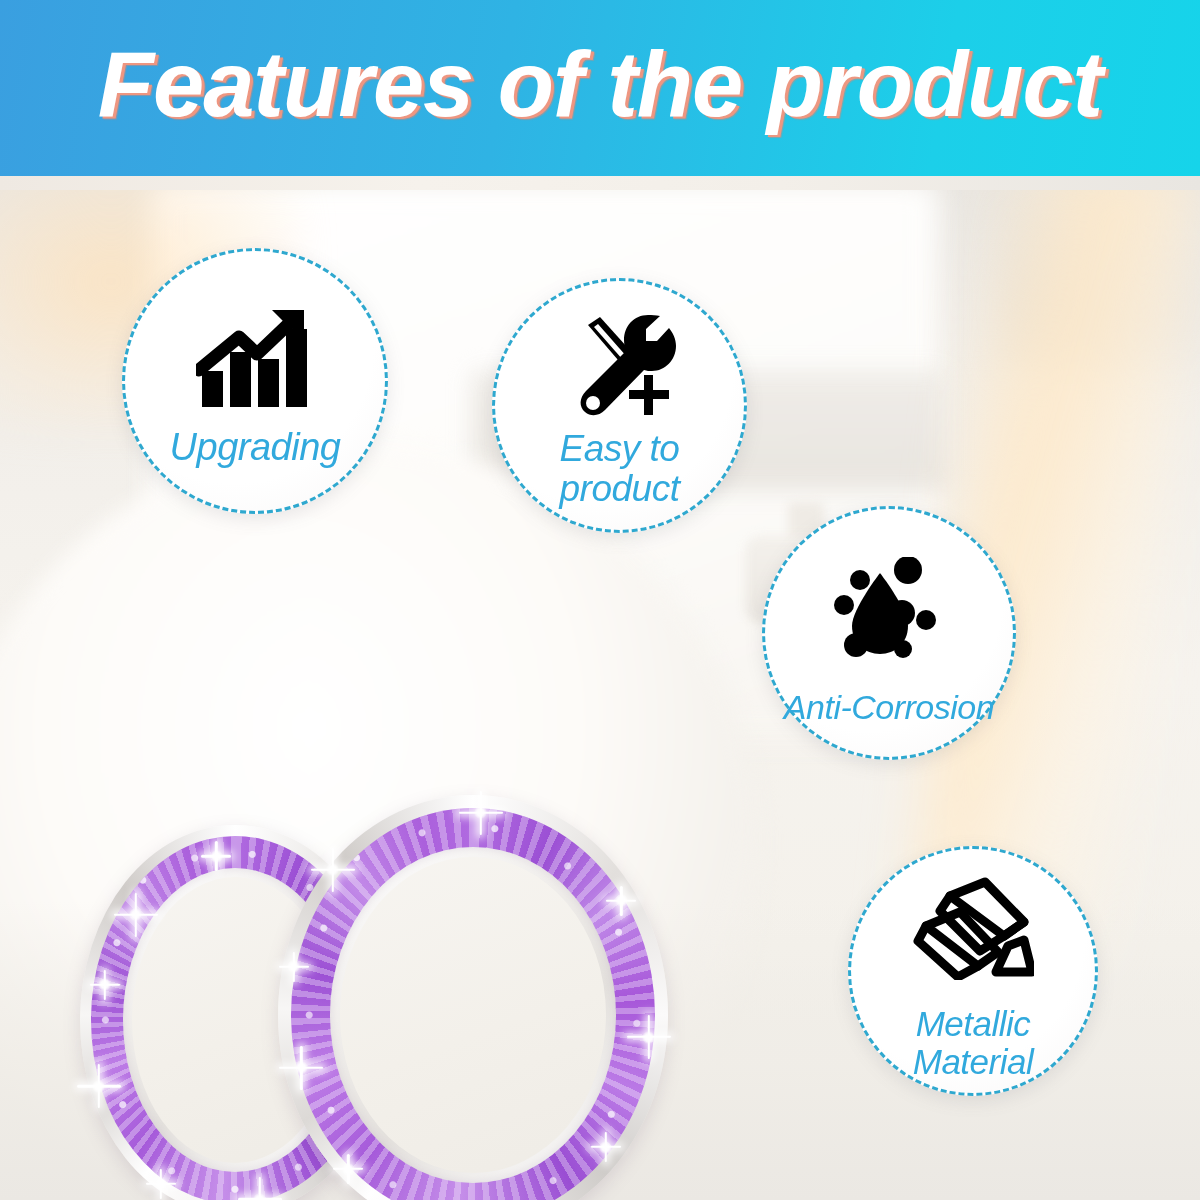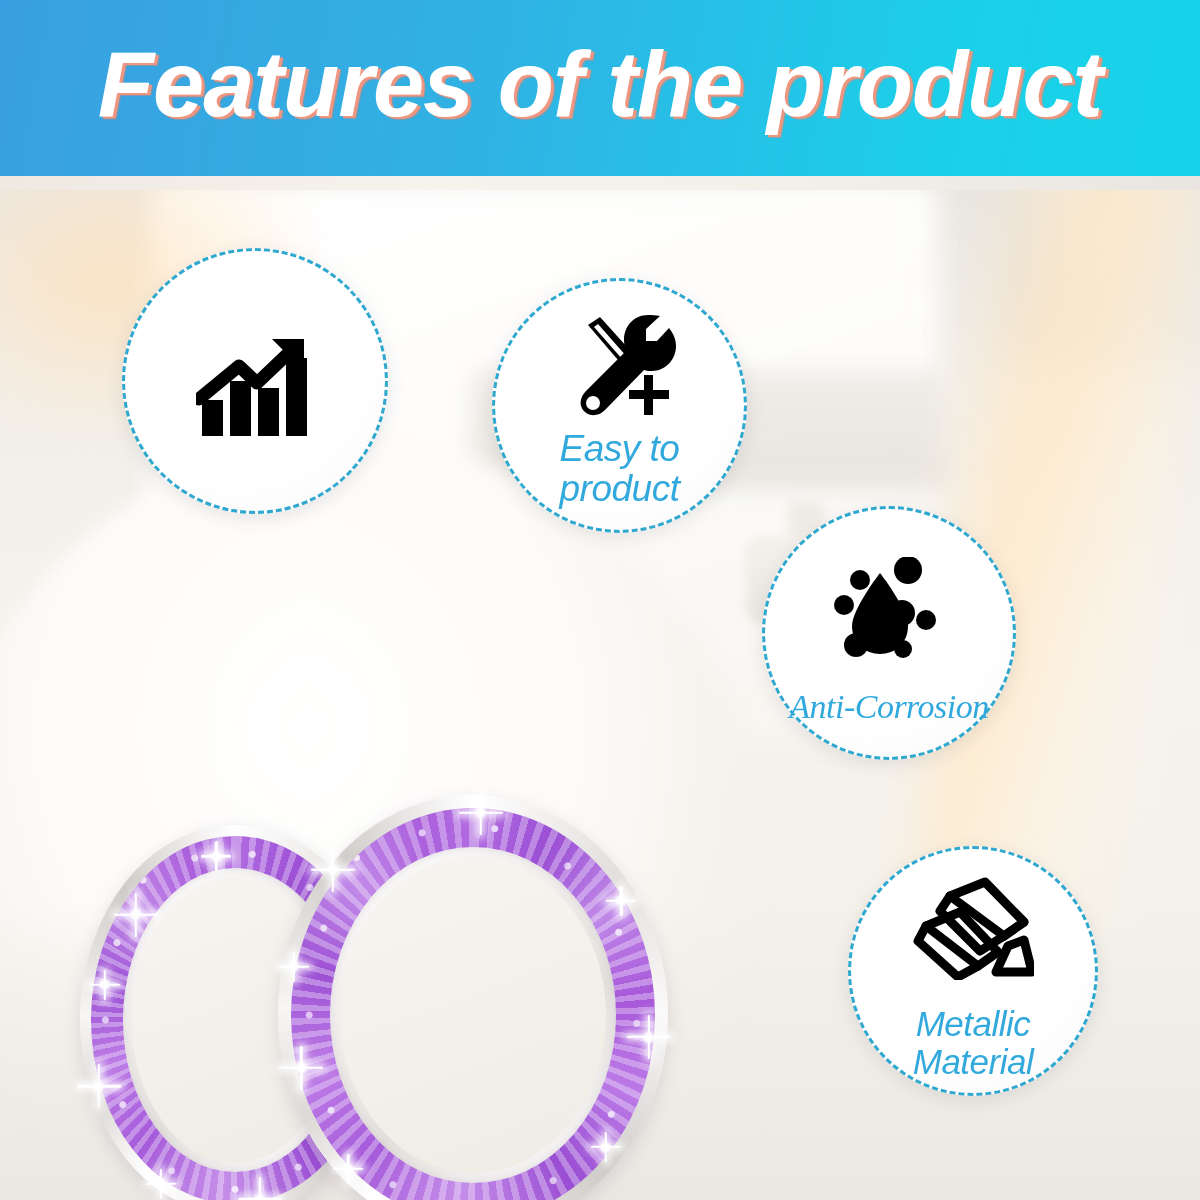--- a/index.html
+++ b/index.html
@@ -318,21 +318,21 @@
   #badge-easy-install {
     left: 492px; top: 278px; width: 255px; height: 255px;
   }
   #badge-easy-install .badge-icon { margin-top: 10px; }
   #badge-easy-install .badge-label { font-size: 37px; margin-top: 12px; }
 
   #badge-anti-corrosion {
     left: 762px; top: 506px; width: 254px; height: 254px;
   }
   #badge-anti-corrosion .badge-icon { margin-top: 16px; }
-  #badge-anti-corrosion .badge-label { font-size: 34px; margin-top: 28px; white-space: nowrap; font-family: Liberation Serif, serif; }
+  #badge-anti-corrosion .badge-label { font-size: 34px; margin-top: 28px; white-space: nowrap; }
 
   #badge-metallic {
     left: 848px; top: 846px; width: 250px; height: 250px; gap: 13px;
   }
   #badge-metallic .badge-icon { margin-top: 12px; }
   #badge-metallic .badge-label { font-size: 35px; margin-top: 12px; }
 </style>
 </head>
 <body>
 
@@ -422,20 +422,21 @@
     <div class="badge-icon">
       <svg width="118" height="104" viewBox="0 0 118 104" aria-hidden="true">
         <rect x="6" y="64" width="21" height="36" fill="#000"></rect>
         <rect x="34" y="45" width="21" height="55" fill="#000"></rect>
         <rect x="62" y="52" width="21" height="48" fill="#000"></rect>
         <rect x="90" y="22" width="21" height="78" fill="#000"></rect>
         <path d="M3 63 L43 30 L61 47 L100 10" stroke="#000" stroke-width="13" fill="none" stroke-linecap="round" stroke-linejoin="round"></path>
         <path d="M76 3 L108 3 L108 35 L97 24 L97 14 L87 14 Z" fill="#000"></path>
       </svg>
     </div>
+    <div class="badge-label">Upgrading</div>
   </div>
 
   <div class="badge" id="badge-easy-install">
     <div class="badge-icon">
       <svg width="112" height="104" viewBox="0 0 112 104" aria-hidden="true">
 
         <path d="M24 12 L36 4 L72 44 L60 54 Z" fill="#000"></path>
         <path d="M30 14 L34 11 L63 44 L59 47 Z" fill="#fff"></path>
 
         <path d="M84 2 C70 2 60 13 60 27 C60 31 61 35 62 38

